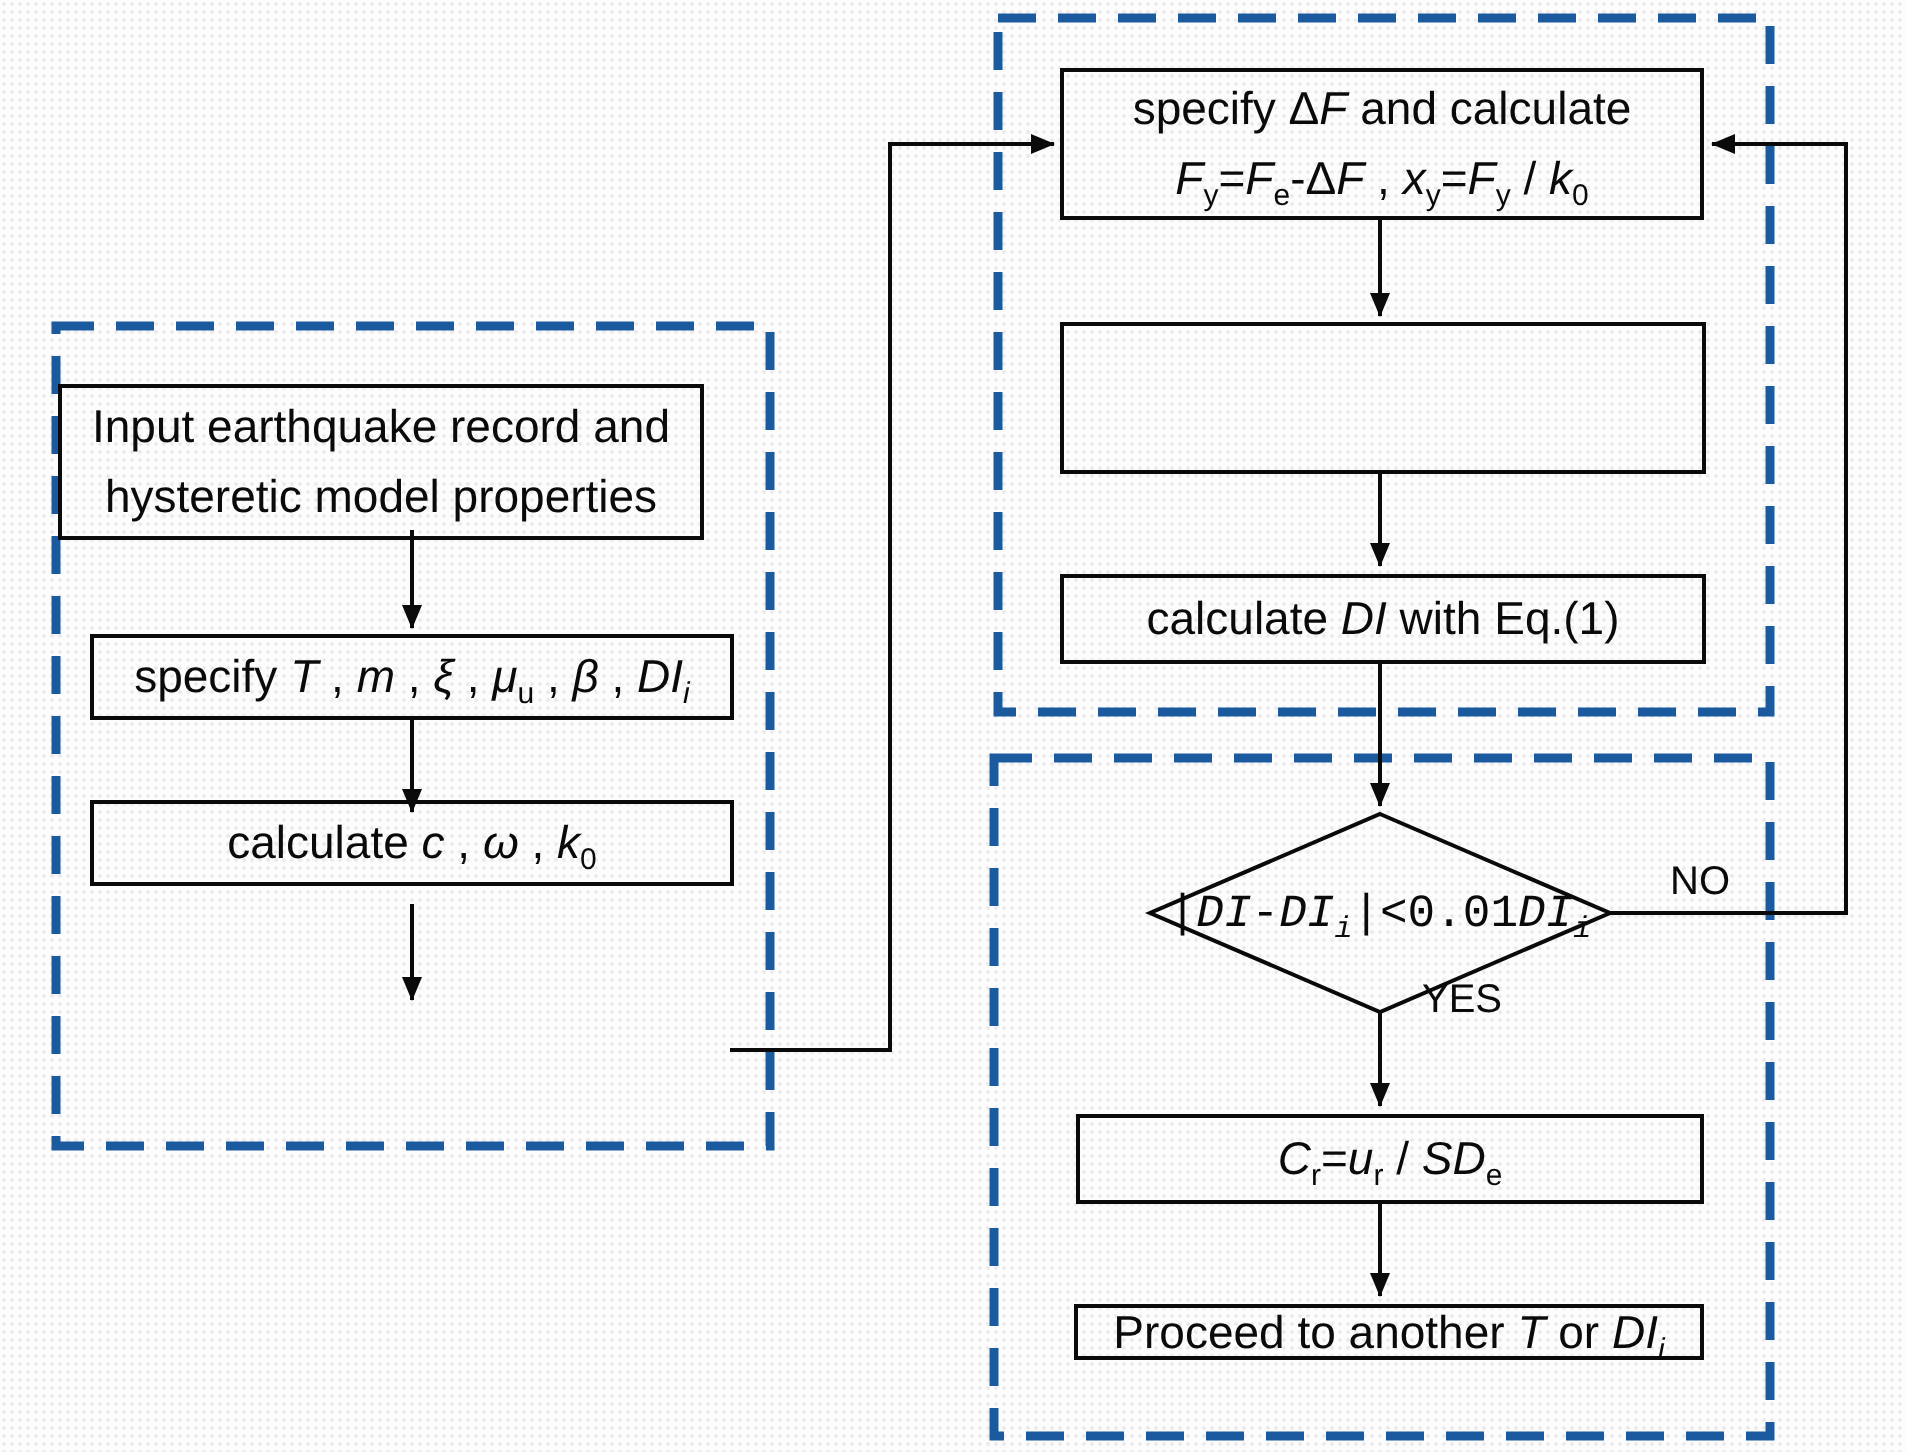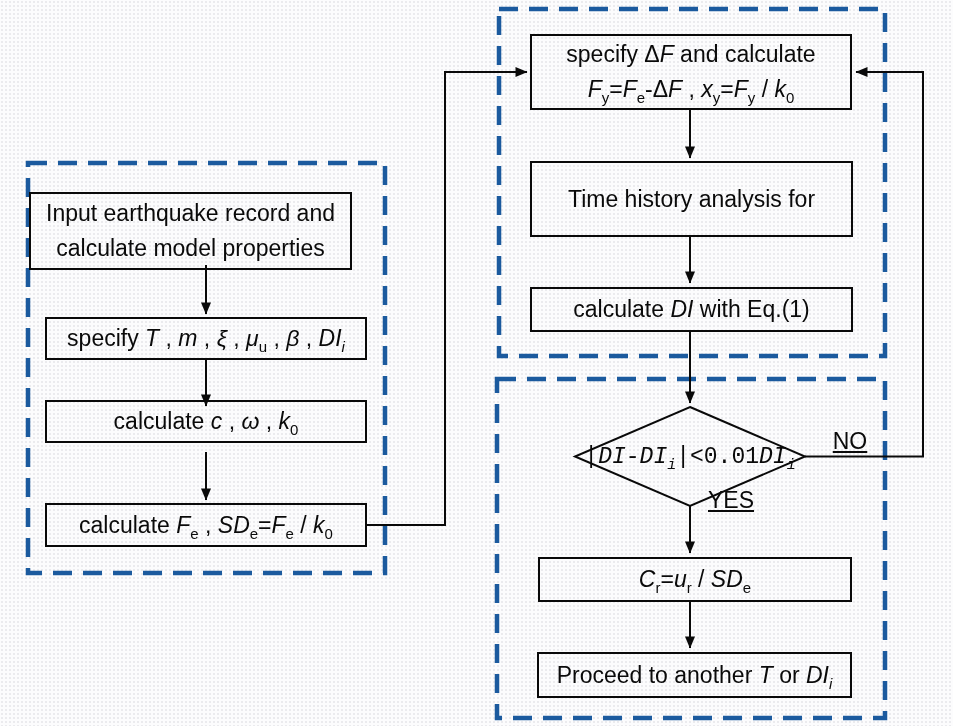--- a/index.html
+++ b/index.html
@@ -52,23 +52,22 @@
   .node sub, .freeText sub {
     font-size:15px;
     line-height:0;
   }
   .freeText {
     position:absolute;
     display:flex;
     justify-content:center;
     align-items:center;
     color:var(--text,#000);
-    font-size:23px;
+    font-size:20px;
     white-space:nowrap;
-    text-decoration:underline;
   }
   .decisionText { border:none; background:transparent; }
 </style>
 </head>
 <body>
 
 <div class="canvas">
 
   <svg class="layer" viewBox="0 0 953 726" xmlns="http://www.w3.org/2000/svg">
     <defs>
@@ -90,56 +89,52 @@
     <path class="flow" d="M690,110 V158" marker-end="url(#arrowhead)"></path>
     <path class="flow" d="M690,237 V283" marker-end="url(#arrowhead)"></path>
     <path class="flow" d="M690,332 V403" marker-end="url(#arrowhead)"></path>
     <path class="flow" d="M690,506 V553" marker-end="url(#arrowhead)"></path>
     <path class="flow" d="M690,602 V648" marker-end="url(#arrowhead)"></path>
     <path class="flow" d="M805,456.5 H923 V72 H856" marker-end="url(#arrowhead)"></path>
   </svg>
 
   <div class="node" style="left:29px; top:192px; width:323px; height:78px;">
     <div class="tline"><span>Input earthquake record and</span></div>
-    <div class="tline"><span>calculate model properties</span></div>
+    <div class="tline"><span>hysteretic model properties</span></div>
   </div>
 
   <div class="node" style="left:45px; top:317px; width:322px; height:43px;">
     <div class="tline"><span>specify </span><span style="font-style: italic;">T</span><span> , </span><span style="font-style: italic;">m</span><span> , </span><span style="font-style: italic;">ξ</span><span> , </span><span style="font-style: italic;">μ</span><sub>u</sub><span> , </span><span style="font-style: italic;">β</span><span> , </span><span style="font-style: italic;">DI</span><sub style="font-style: italic;">i</sub></div>
   </div>
 
   <div class="node" style="left:45px; top:400px; width:322px; height:43px;">
     <div class="tline"><span>calculate </span><span style="font-style: italic;">c</span><span> , </span><span style="font-style: italic;">ω</span><span> , </span><span style="font-style: italic;">k</span><sub>0</sub></div>
   </div>
 
-  <div class="node" style="left:45px; top:503px; width:322px; height:44px;">
-    <div class="tline"><span>calculate </span><span style="font-style: italic;">F</span><sub>e</sub><span> , </span><span style="font-style: italic;">SD</span><sub>e</sub><span>=</span><span style="font-style: italic;">F</span><sub>e</sub><span> / </span><span style="font-style: italic;">k</span><sub>0</sub></div>
-  </div>
 
   <div class="node" style="left:530px; top:34px; width:322px; height:76px;">
     <div class="tline"><span>specify Δ</span><span style="font-style: italic;">F</span><span> and calculate</span></div>
     <div class="tline"><span style="font-style: italic;">F</span><sub>y</sub><span>=</span><span style="font-style: italic;">F</span><sub>e</sub><span>-Δ</span><span style="font-style: italic;">F</span><span> , </span><span style="font-style: italic;">x</span><sub>y</sub><span>=</span><span style="font-style: italic;">F</span><sub>y</sub><span> / </span><span style="font-style: italic;">k</span><sub>0</sub></div>
   </div>
 
   <div class="node" style="left:530px; top:161px; width:323px; height:76px;">
-    <div class="tline"><span>Time history analysis for</span></div>
   </div>
 
   <div class="node" style="left:530px; top:287px; width:323px; height:45px;">
     <div class="tline"><span>calculate </span><span style="font-style: italic;">DI</span><span> with Eq.(1)</span></div>
   </div>
 
   <div class="node decisionText" style="left:575px; top:438px; width:230px; height:38px;font-family:Liberation Mono, monospace;">
     <div class="tline"><span>|</span><span style="font-style: italic;">DI</span><span>-</span><span style="font-style: italic;">DI</span><sub style="font-style: italic;">i</sub><span>|&lt;0.01</span><span style="font-style: italic;">DI</span><sub style="font-style: italic;">i</sub></div>
   </div>
 
   <div class="freeText" style="left:824px; top:427px; width:52px; height:28px;">NO</div>
   <div class="freeText" style="left:702px; top:486px; width:58px; height:28px;">YES</div>
 
   <div class="node" style="left:538px; top:557px; width:314px; height:45px;">
     <div class="tline"><span style="font-style: italic;">C</span><sub>r</sub><span>=</span><span style="font-style: italic;">u</span><sub>r</sub><span> / </span><span style="font-style: italic;">SD</span><sub>e</sub></div>
   </div>
 
-  <div class="node" style="left:537px; top:652px; width:315px; height:46px;">
+  <div class="node" style="left:537px; top:652px; width:315px; height:28px;">
     <div class="tline"><span>Proceed to another </span><span style="font-style: italic;">T</span><span> or </span><span style="font-style: italic;">DI</span><sub style="font-style: italic;">i</sub></div>
   </div>
 
 </div>
 
 </body></html>

